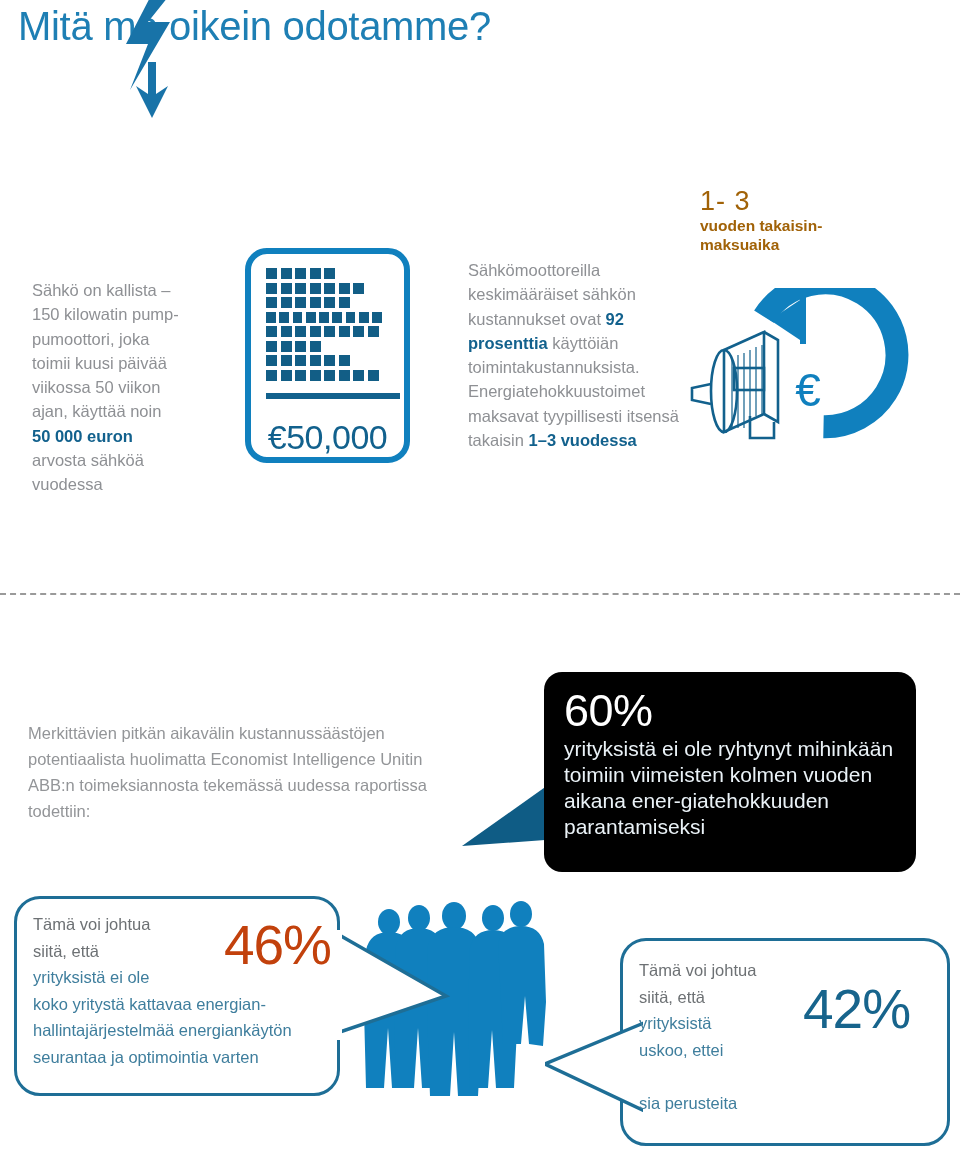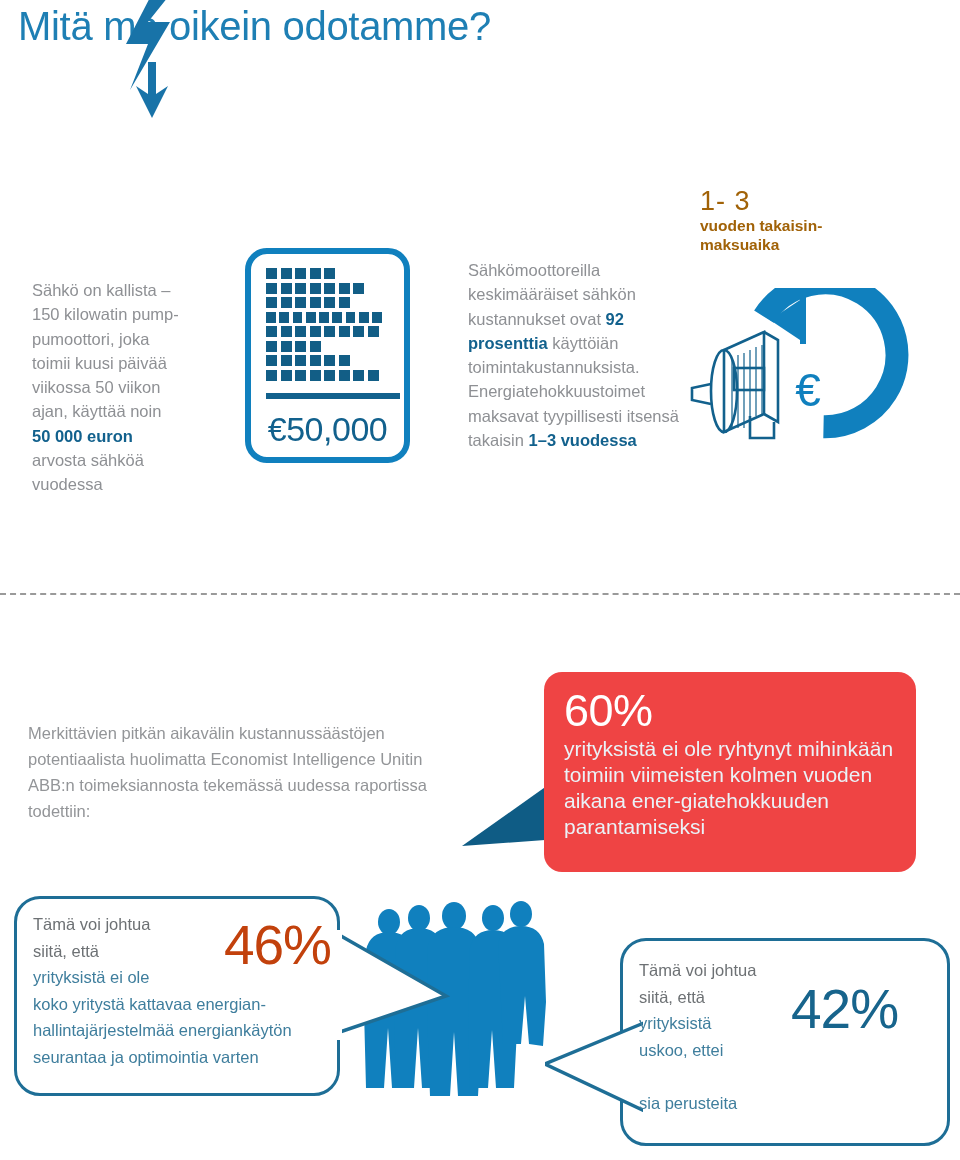--- a/index.html
+++ b/index.html
@@ -37,21 +37,21 @@
     background: #fff;
   }
   .sqgrid { position: absolute; left: 15px; top: 14px; width: 116px; }
   .sqrow { display: flex; gap: 3.5px; margin-bottom: 3.5px; height: 11px; }
   .sq { width: 11px; height: 11px; background: #125E86; }
   .card .rule {
     position: absolute; left: 15px; bottom: 58px;
     width: 134px; height: 6px; background: #12618D;
   }
   .card .amount {
-    position: absolute; left: 0; right: 0; bottom: 8px;
+    position: absolute; left: 0; right: 0; bottom: 0;
     text-align: center; font-size: 34px; font-weight: 300;
     color: #12618D; letter-spacing: -0.5px;
   }
   .bolt { position: absolute; left: 118px; top: -18px; width: 70px; height: 140px; }
 
   
   .mid-copy {
     position: absolute; left: 468px; top: 258px; width: 215px;
     font-size: 16.5px; line-height: 24.3px; color: #8e9094;
   }
@@ -75,21 +75,21 @@
   
   .report-copy {
     position: absolute; left: 28px; top: 720px; width: 440px;
     font-size: 16.5px; line-height: 26px; color: #939598;
   }
 
   
   .bubble60 {
     position: absolute; left: 544px; top: 672px;
     width: 372px; height: 200px;
-    background: #ef4444; border-radius: 18px;
+    background: #000000; border-radius: 18px;
     padding: 14px 18px 0 20px; color: #ffffff;
   }
   .bubble60 .pct { font-size: 45px; font-weight: 300; line-height: 50px; letter-spacing: -0.5px; }
   .bubble60 .txt { font-size: 21px; line-height: 26px; font-weight: 400; color: #eaf2f7; }
   .tail60 { position: absolute; left: 462px; top: 768px; width: 110px; height: 90px; }
 
   
   .people { position: absolute; left: 360px; top: 880px; width: 210px; height: 232px; }
 
   
@@ -116,21 +116,21 @@
     width: 330px; height: 208px;
     border: 3.5px solid #1E6E96; border-radius: 26px;
     background: #fff; padding: 16px 12px 0 16px;
   }
   .b42-text {
     position: relative; z-index: 2;
     font-size: 16.5px; line-height: 26.5px; color: #3f7e9d; width: 310px;
   }
   .b42-text .lead { color: #6d7174; }
   .pct42 {
-    position: absolute; left: 168px; top: 36px;
+    position: absolute; left: 180px; top: 36px;
     font-size: 55px; font-weight: 300; color: #17648C; letter-spacing: -1px;
   }
   .tail42 { position: absolute; left: 545px; top: 1018px; width: 110px; height: 100px; }
 
   .nowrap { white-space: nowrap; }
 </style>
 </head>
 <body>
 
 <div class="page">

